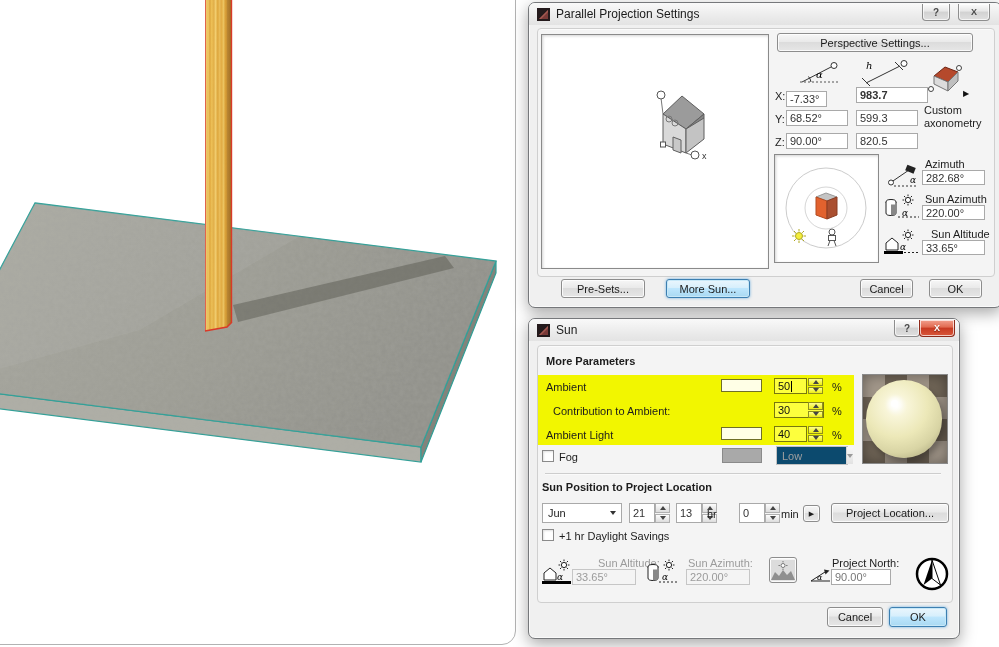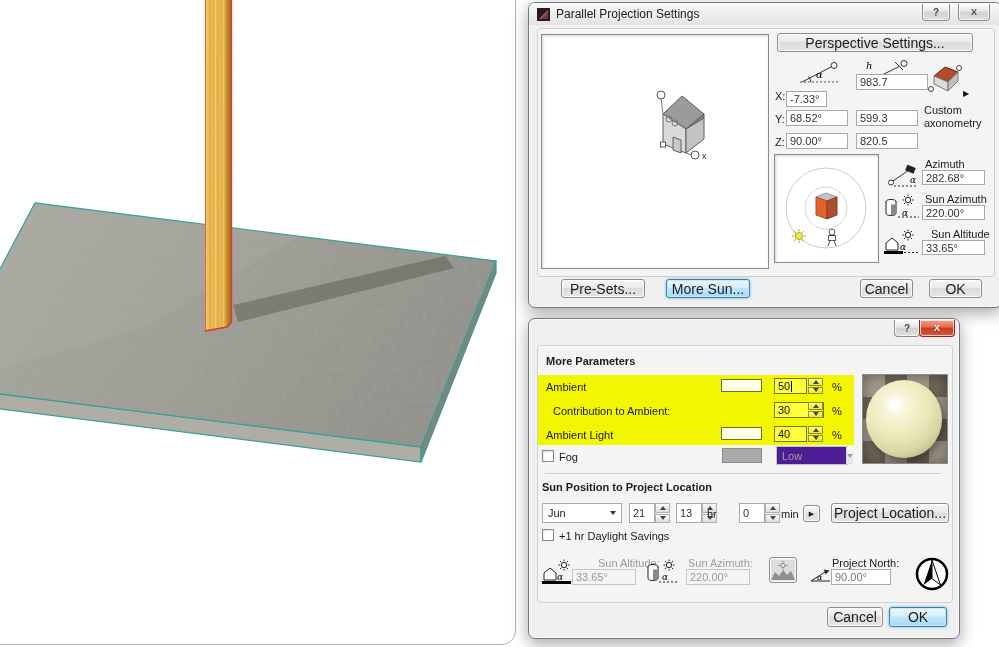--- a/index.html
+++ b/index.html
@@ -24,39 +24,39 @@
          box-shadow:inset 0 1px 0 #fbfbfb;}
   
   .lbl{position:absolute;white-space:nowrap;font-size:11px;color:#1c1c1c;}
   .lbl.b{font-weight:bold;}
   .lbl.gray{color:#9b9b9b;}
   .field{position:absolute;background:#fff;border:1px solid #a9a9a9;font-size:11px;color:#333;
          display:flex;align-items:center;padding:0 3px;box-sizing:border-box;}
   .field.dis{background:#f4f4f4;color:#9b9b9b;border-color:#c6c6c6;}
   .field.yf{background:#fdff3d;border-color:#77770e;color:#111;}
   .caret{display:inline-block;width:1px;height:11px;background:#000;margin-left:1px;}
-  .btn{position:absolute;border:1px solid #8d8d8d;border-radius:3px;font-size:14px;color:#1c1c1c;
+  .btn{position:absolute;border:1px solid #8d8d8d;border-radius:3px;font-size:11px;color:#1c1c1c;
        display:flex;align-items:center;justify-content:center;cursor:pointer;box-sizing:border-box;
        background:linear-gradient(#f6f6f6,#eaeaea 45%,#dcdcdc 50%,#e6e6e6);
        box-shadow:inset 0 0 0 1px rgba(255,255,255,.8);}
   .btn.def{border-color:#3c7fb1;background:linear-gradient(#eaf6fd,#d7effc 45%,#bde6fd 50%,#a9d9f2);
        box-shadow:inset 0 0 0 1px #c7e8f8, 0 0 3px rgba(60,150,216,.7);}
   .spin{position:absolute;width:15px;display:flex;flex-direction:column;box-sizing:border-box;}
   .spin>div{flex:1;border:1px solid #b0b0b0;background:linear-gradient(#fdfdfd,#dcdcdc);
             display:flex;align-items:center;justify-content:center;cursor:pointer;}
   .spin>div+div{margin-top:1px;}
   .spin.y>div{background:linear-gradient(#ffff8e,#eeee12);border-color:#8f8f1f;}
   .tu{width:0;height:0;border-left:3px solid transparent;border-right:3px solid transparent;border-bottom:4px solid #444;}
   .td{width:0;height:0;border-left:3px solid transparent;border-right:3px solid transparent;border-top:4px solid #444;}
   .chk{position:absolute;width:12px;height:12px;background:#fff;border:1px solid #8a8a8a;box-sizing:border-box;
        box-shadow:inset 1px 1px 2px rgba(0,0,0,.12);cursor:pointer;}
   .combo{position:absolute;background:#fff;border:1px solid #a9a9a9;display:flex;align-items:center;
          font-size:11px;color:#222;padding-left:5px;box-sizing:border-box;cursor:pointer;}
   .combo .arr{margin-left:auto;margin-right:5px;}
-  .combo.dis{color:#9f9f9f;background:#4c1d95;border-color:#c2c2c2;gap:44px;}
+  .combo.dis{color:#9f9f9f;background:#0c4a6e;border-color:#c2c2c2;gap:44px;}
   .combo .arrbox{margin-left:auto;align-self:stretch;width:17px;display:flex;align-items:center;
          justify-content:center;border-left:1px solid #d6d6d6;background:linear-gradient(#f7f7f7,#e2e2e2);}
   .sep{position:absolute;height:0;border-top:1px solid #cdcdcd;border-bottom:1px solid #fafafa;}
   .sunken{position:absolute;background:#fff;border:1px solid #8a8a8a;box-sizing:border-box;
           box-shadow:inset 1px 1px 3px rgba(0,0,0,.18);}
   .swatch{position:absolute;box-sizing:border-box;border:1px solid #6f6f28;cursor:pointer;}
   .yellow{position:absolute;background:#f2f600;}
   
   .spherebox{position:absolute;border:1px solid #8a8a8a;box-sizing:border-box;overflow:hidden;
      background:conic-gradient(#6f6456 0 25%, #a2978a 0 50%, #6f6456 0 75%, #a2978a 0) 0 0/44px 44px;
@@ -196,21 +196,21 @@
       <circle cx="5" cy="26" r="2.5" fill="#fff" stroke="#444"></circle>
       <polygon points="8,13 19,4 32,9 22,19" fill="#b5492c" stroke="#6e2414"></polygon>
       <polygon points="8,13 22,19 22,28 8,21" fill="#dcdcdc" stroke="#777"></polygon>
       <polygon points="22,19 32,9 32,18 22,28" fill="#bfbfbf" stroke="#777"></polygon>
     </svg>
     <div class="abs" style="left:434px;top:86px;font-size:8px;color:#111;cursor:pointer;">▶</div>
     <div class="lbl" style="left:395px;top:101px;width:68px;white-space:normal;line-height:13px;">Custom axonometry</div>
 
     <div class="lbl" style="left:246px;top:87px;">X:</div>
     <div class="field" style="left:257px;top:88px;width:41px;height:16px;">-7.33°</div>
-    <div class="field" style="left:327px;top:71px;width:72px;height:16px;">983.7</div>
+    <div class="field" style="left:327px;top:84px;width:72px;height:16px;font-weight:bold;">983.7</div>
     <div class="lbl" style="left:246px;top:110px;">Y:</div>
     <div class="field" style="left:257px;top:107px;width:62px;height:16px;">68.52°</div>
     <div class="field" style="left:327px;top:107px;width:62px;height:16px;">599.3</div>
     <div class="lbl" style="left:246px;top:133px;">Z:</div>
     <div class="field" style="left:257px;top:130px;width:62px;height:16px;">90.00°</div>
     <div class="field" style="left:327px;top:130px;width:62px;height:16px;">820.5</div>
 
     <div class="sunken" style="left:245px;top:151px;width:105px;height:109px;">
       <svg width="103" height="107" viewBox="0 0 103 107">
         <circle cx="51" cy="53" r="40" fill="none" stroke="#cccccc"></circle>
@@ -297,20 +297,28 @@
       </div>
     <div class="btn" style="left:331px;top:276px;width:53px;height:19px;">
         <span>Cancel</span>
       </div>
     <div class="btn" style="left:400px;top:276px;width:53px;height:19px;">
         <span>OK</span>
       </div>
   </div>
 
   <div class="dlg" style="left:528px;top:318px;width:430px;height:319px;">
+    <div class="titlebar">
+      <svg class="appicon" viewBox="0 0 13 13">
+        <rect width="13" height="13" fill="#241a1c"></rect>
+          <polygon points="2,11 11,2 11,11" fill="#7a3a38"></polygon>
+        <polygon points="2,11 11,2 11,4 4,11" fill="#a45a52"></polygon>
+      </svg>
+      <span>Sun</span>
+    </div>
     <div class="capbtn" style="left:365px;width:24px;">
         <span>?</span>
       </div>
     <div class="capbtn red" style="left:390px;width:34px;">
         <span style="font-size:9px">X</span>
       </div>
 
     <div class="panel" style="left:8px;top:26px;width:414px;height:256px;"></div>
 
     <div class="lbl b" style="left:17px;top:36px;">More Parameters</div>

